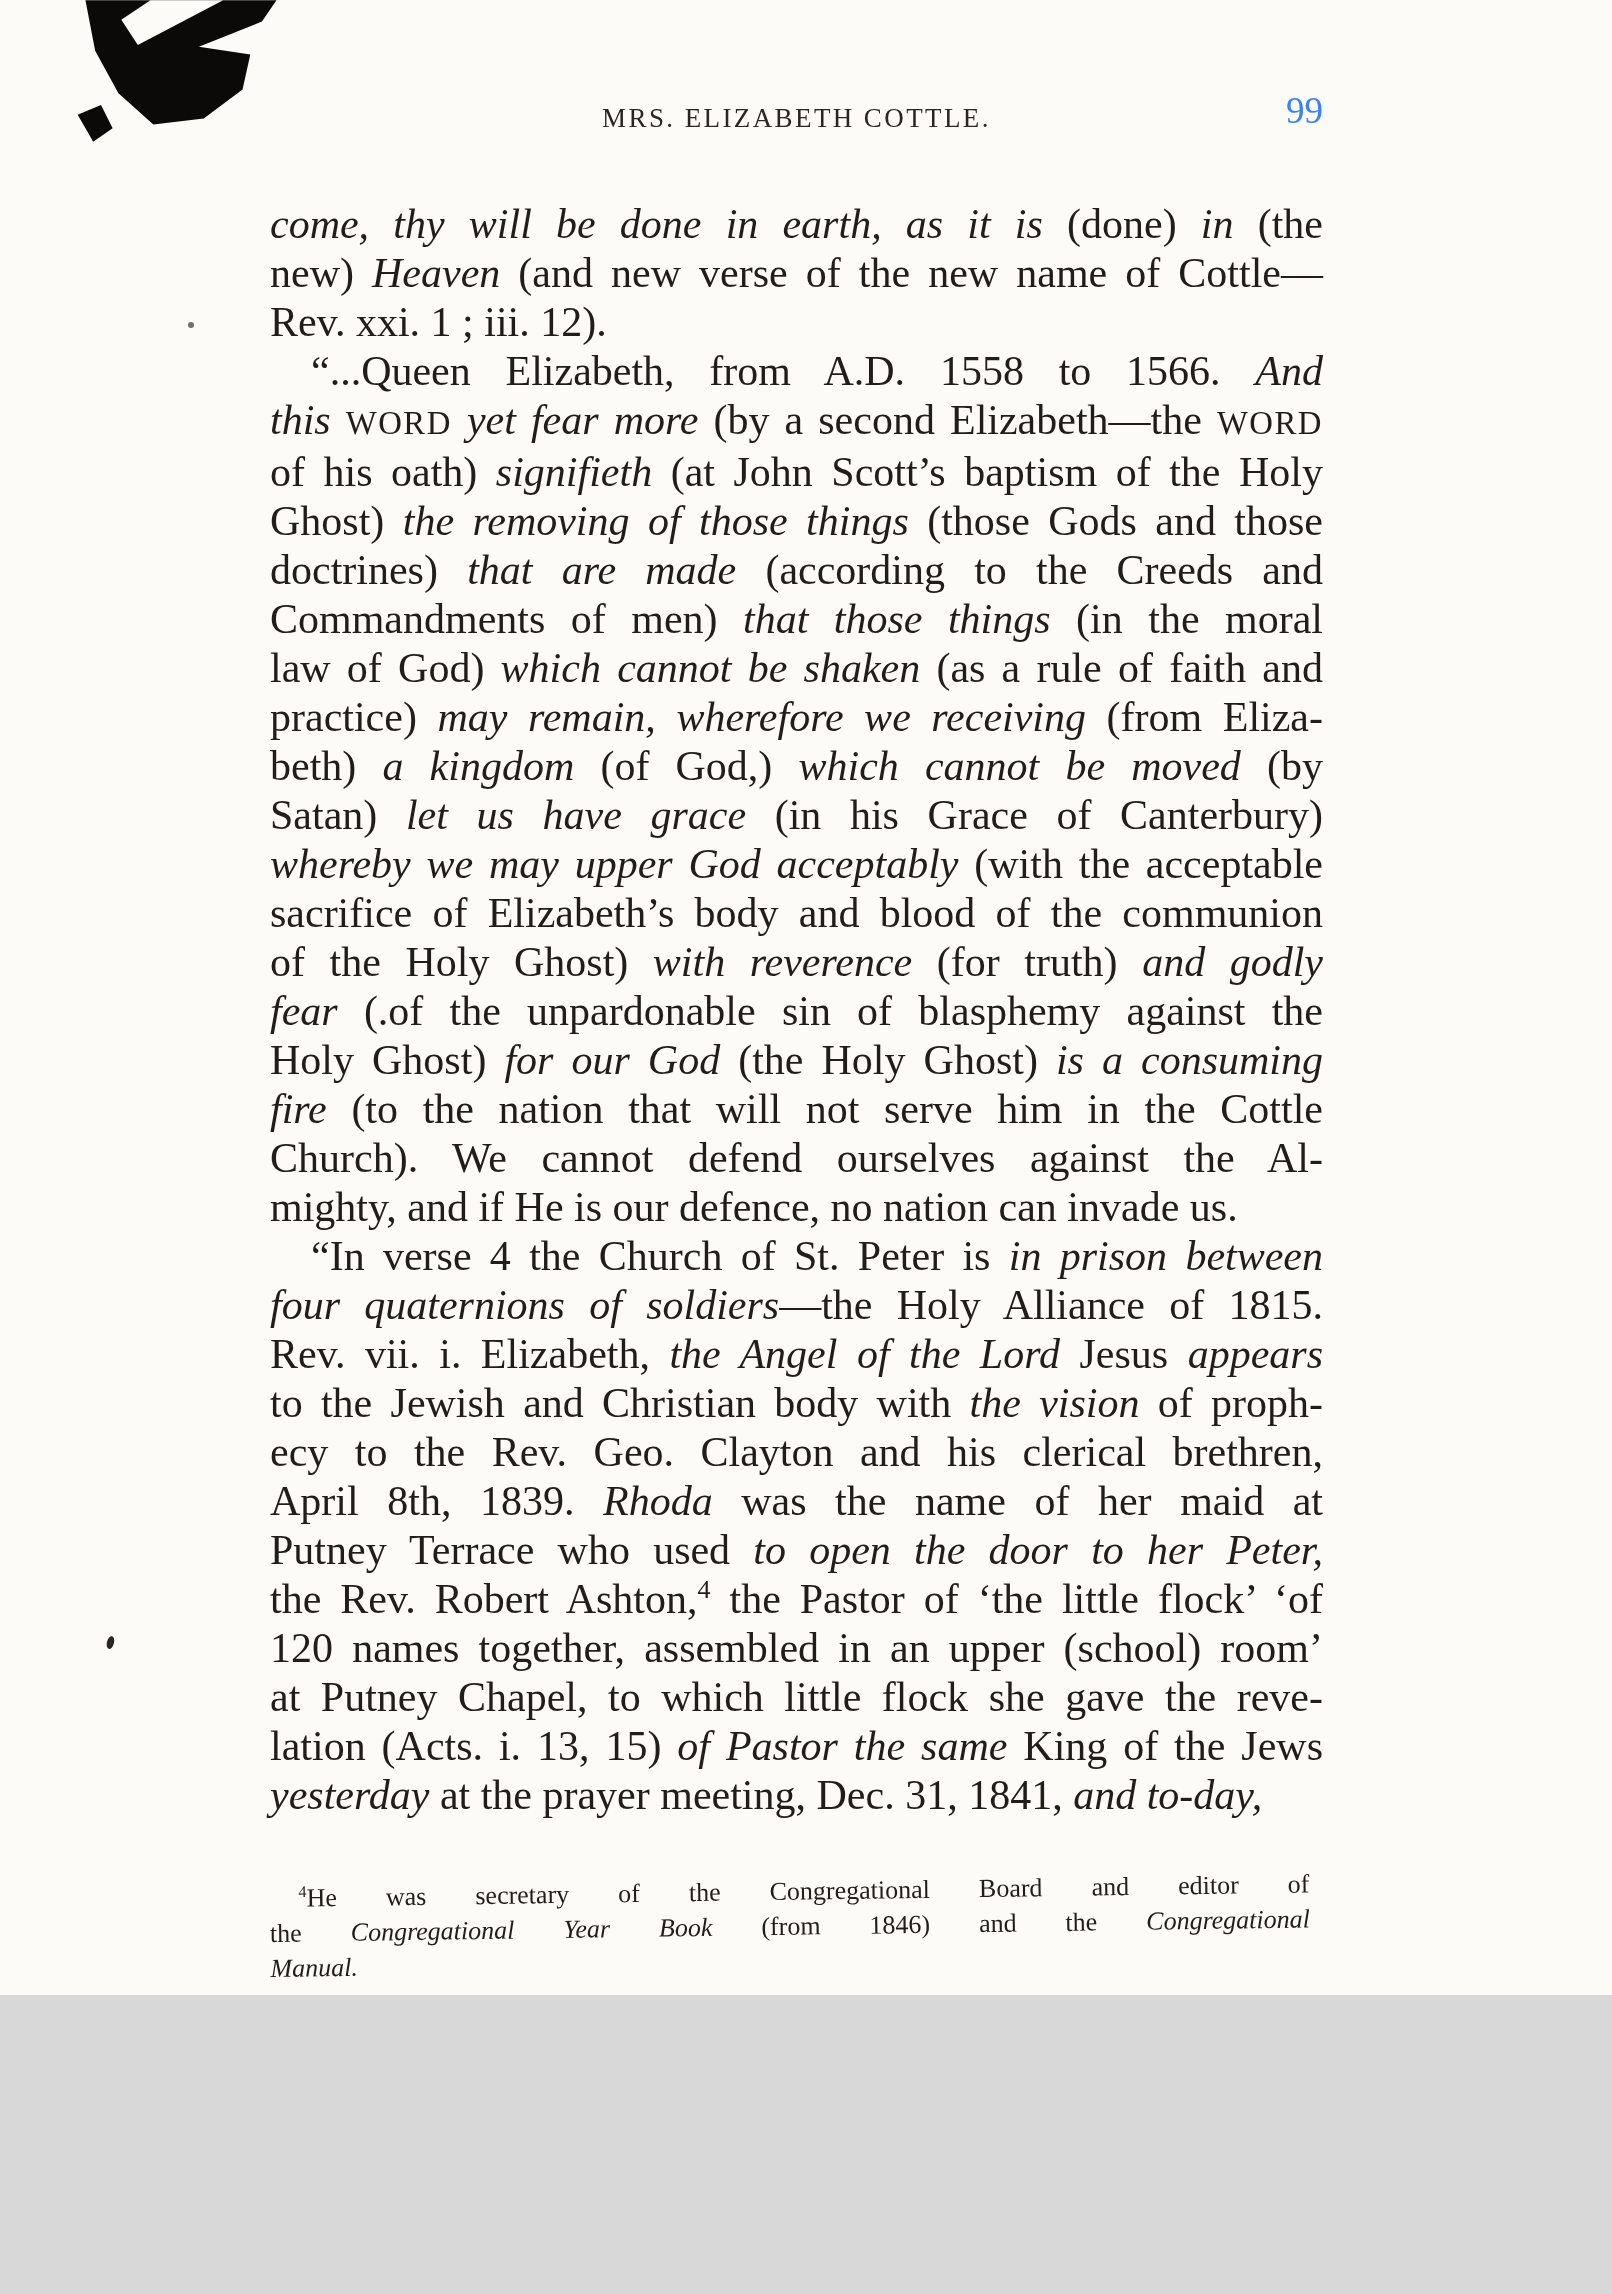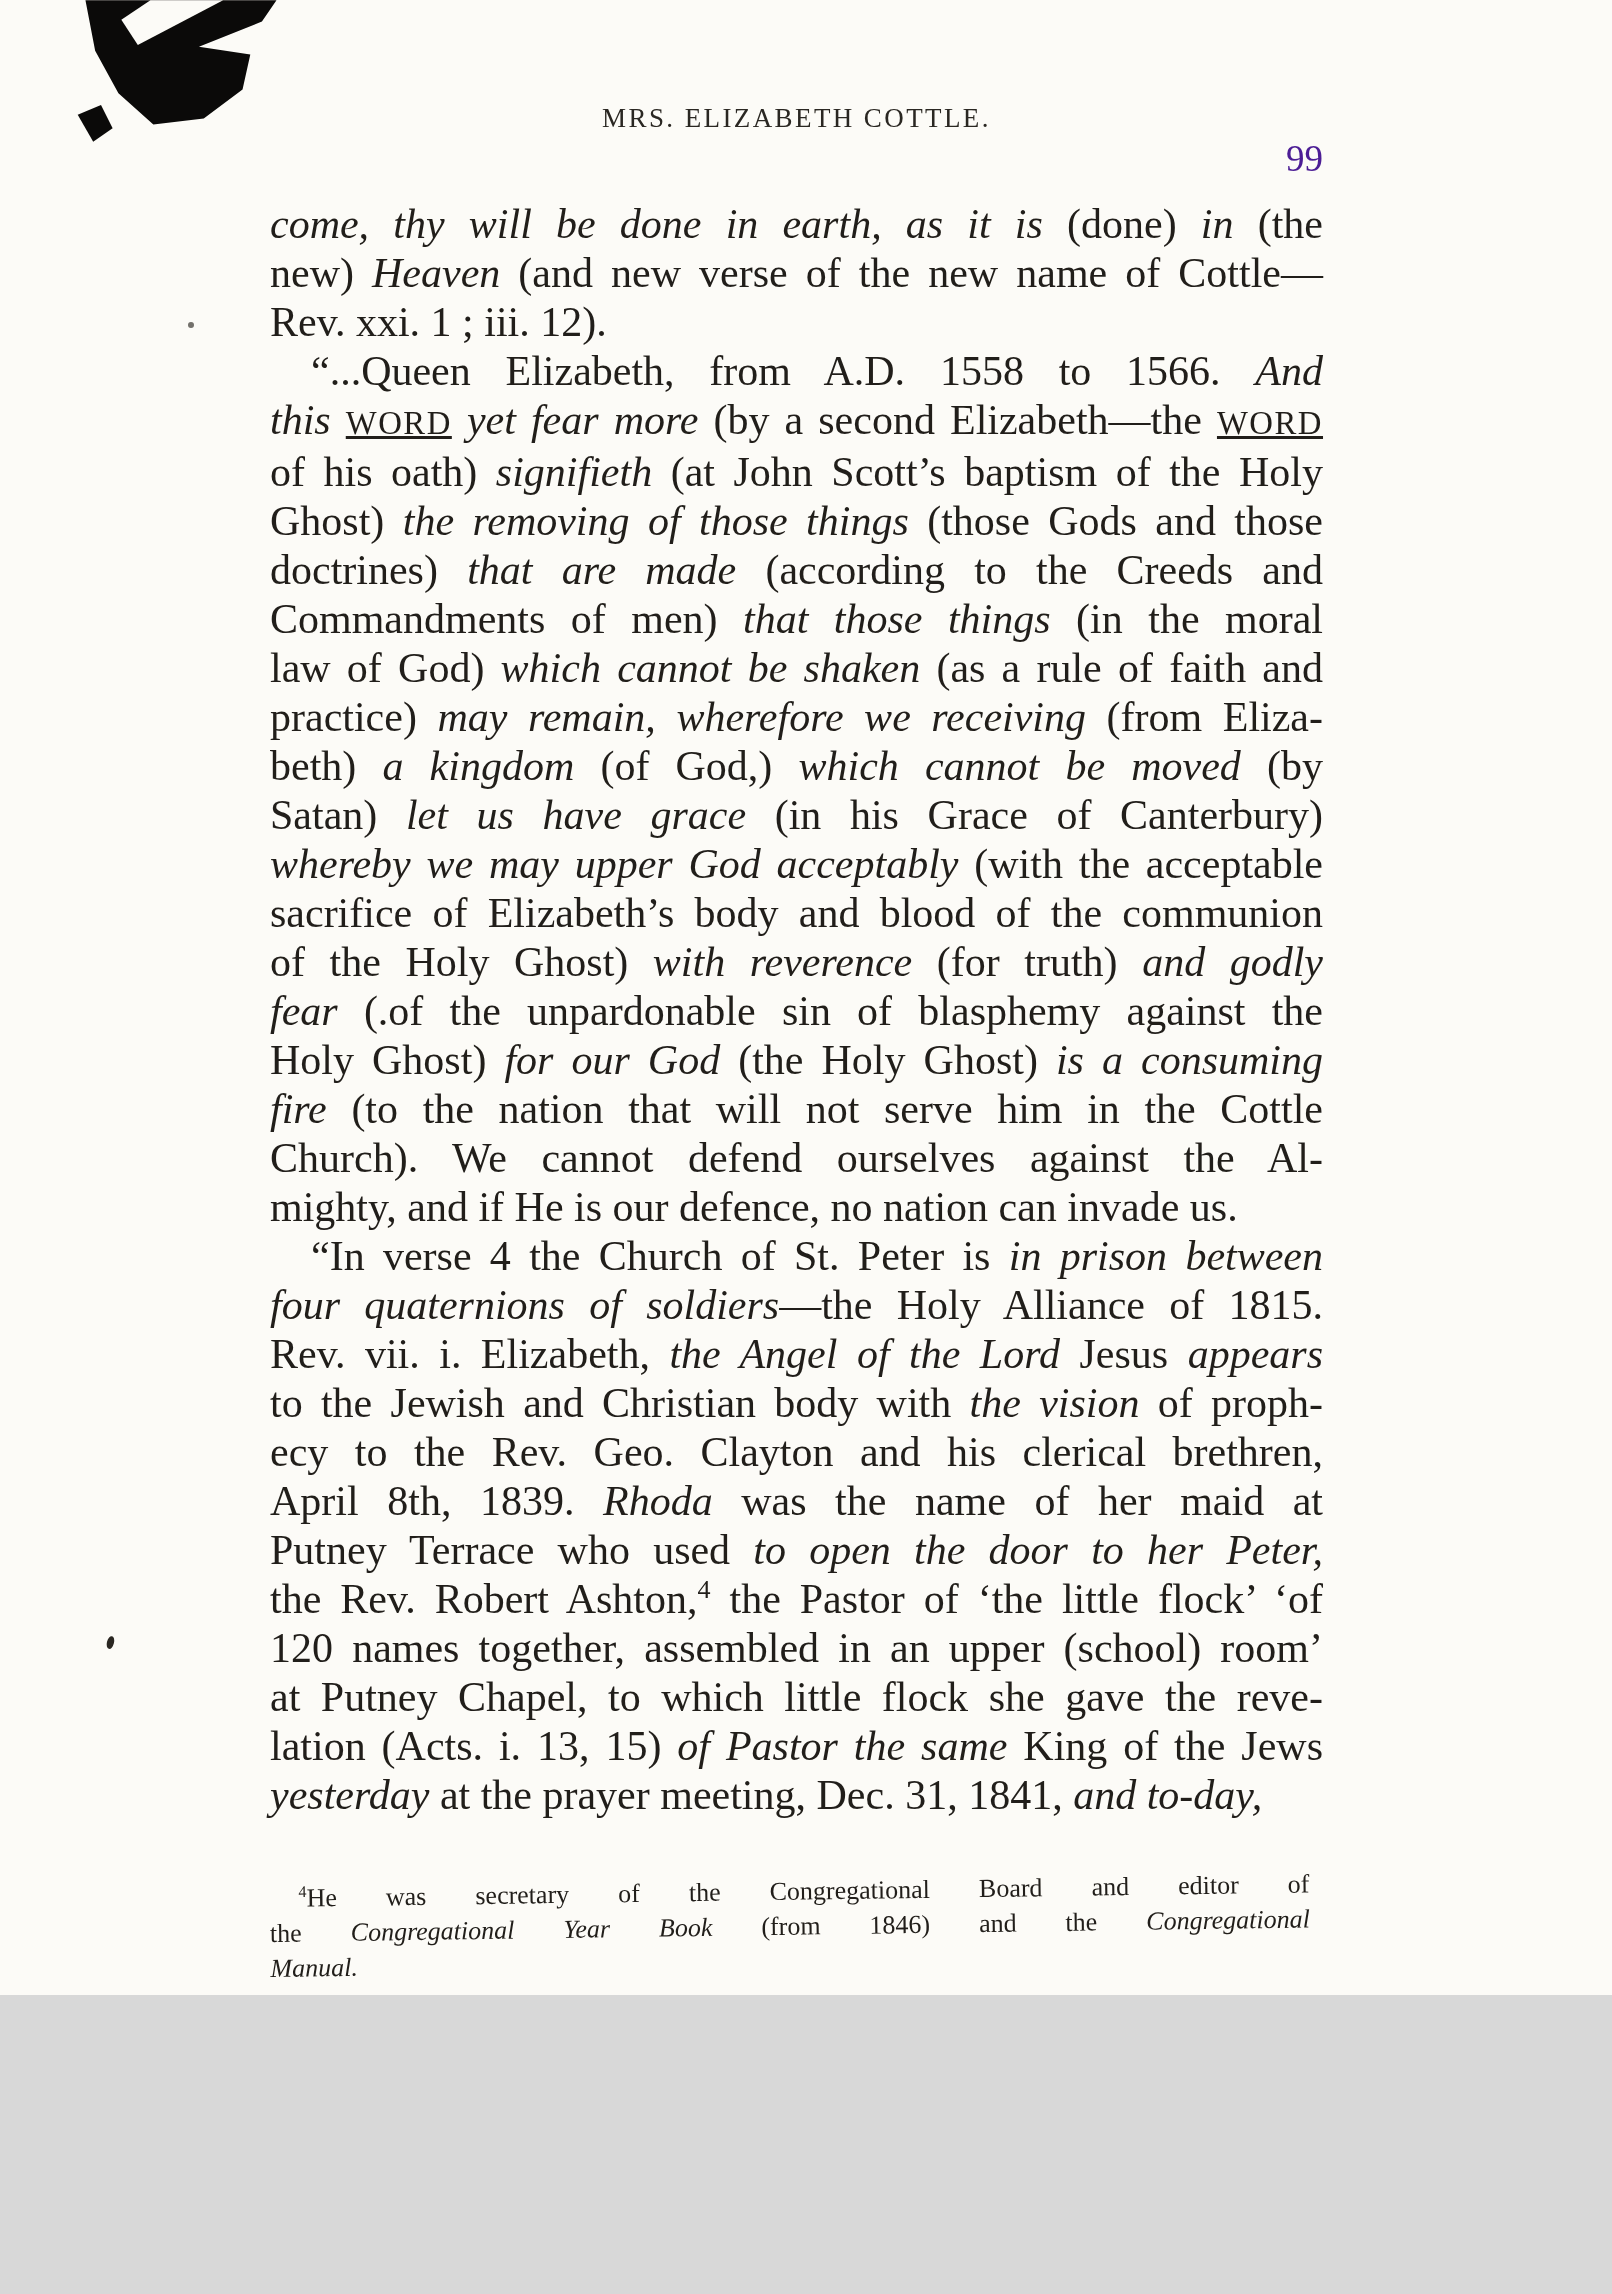--- a/index.html
+++ b/index.html
@@ -32,40 +32,39 @@
     text-align: center;
     font-size: 27px;
     letter-spacing: 2.4px;
     color: #2a2722;
   }
   .page-number {
     position: absolute;
     right: 0;
     top: -7.8px;
     font-size: 37px;
-    color: #4c1d95;
-    margin-top: 48px;
+    color: #3b82f6;
   }
   .body-text {
     position: absolute;
     left: 270px;
     top: 200px;
     width: 1053px;
     font-size: 42px;
     line-height: 49px;
   }
   .line {
     text-align: justify;
     text-align-last: justify;
   }
   .line.last { text-align-last: left; }
   .line.indent { text-indent: 41px; }
   .seg-r { font-style: normal; }
   .seg-i { font-style: italic; }
-  .seg-sc { font-size: 0.78em; letter-spacing: 1.5px; text-decoration: underline; }
+  .seg-sc { font-size: 0.78em; letter-spacing: 1.5px; }
   .seg-sup {
     vertical-align: super;
     font-size: 0.62em;
     line-height: 0;
   }
   .footnote {
     position: absolute;
     left: 270px;
     top: 1881px;
     width: 1040px;

